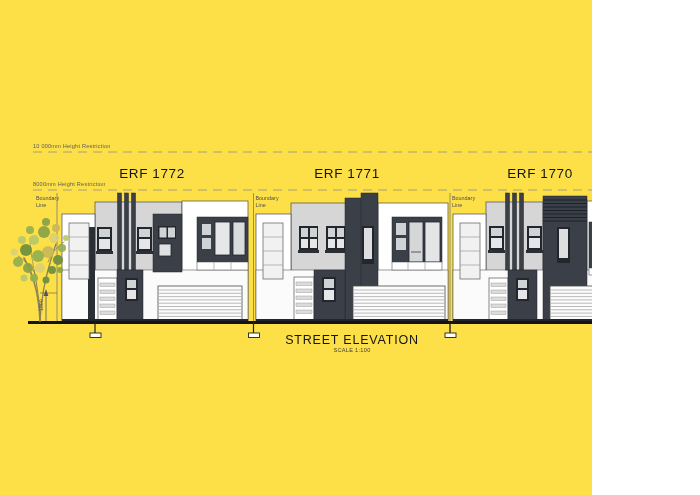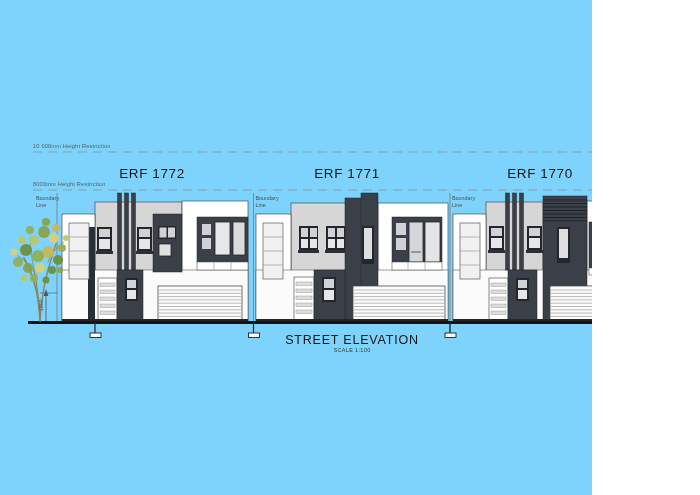--- a/index.html
+++ b/index.html
@@ -1,17 +1,17 @@
 <!DOCTYPE html>
 <html><head>
 <meta charset="utf-8">
 <style>
   html,body{margin:0;padding:0;background:#fff;}
   .canvas{
-    position:relative;width:592px;height:495px;background:#7dd3fc;overflow:hidden;
+    position:relative;width:592px;height:495px;background:#fde047;overflow:hidden;
     font-family:"Liberation Sans", sans-serif;
   }
   svg{display:block;}
   text{font-family:"Liberation Sans", sans-serif;}
   .t-tiny{font-size:5.6px;fill:#5c5c5c;letter-spacing:.2px;}
   .t-bound{font-size:5.4px;fill:#4f4f4f;}
   .t-erf{font-size:13.5px;fill:#141414;letter-spacing:.6px;}
   .t-title{font-size:12.5px;fill:#141414;letter-spacing:.8px;}
   .t-scale{font-size:5.6px;fill:#3d3d3d;letter-spacing:.3px;}
   .t-dim{font-size:5.2px;fill:#4f4f4f;}

